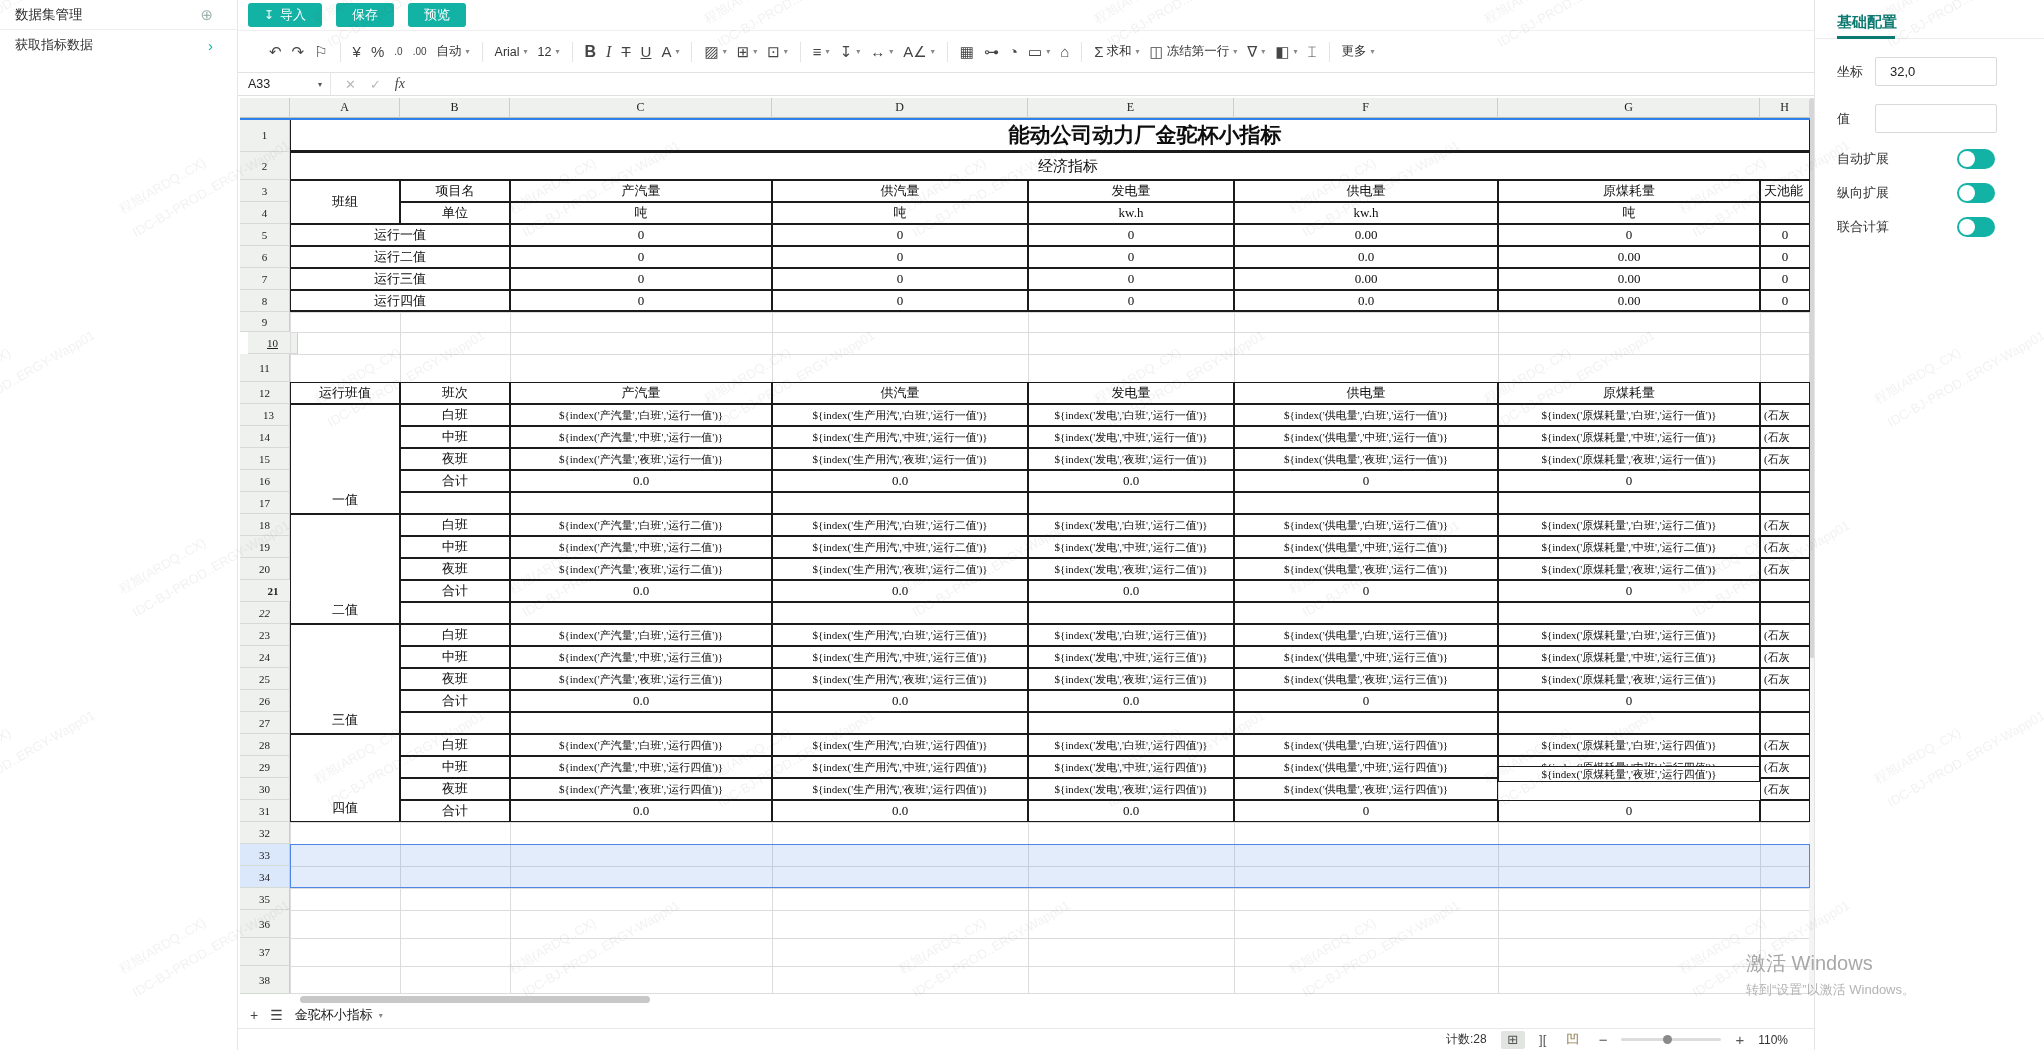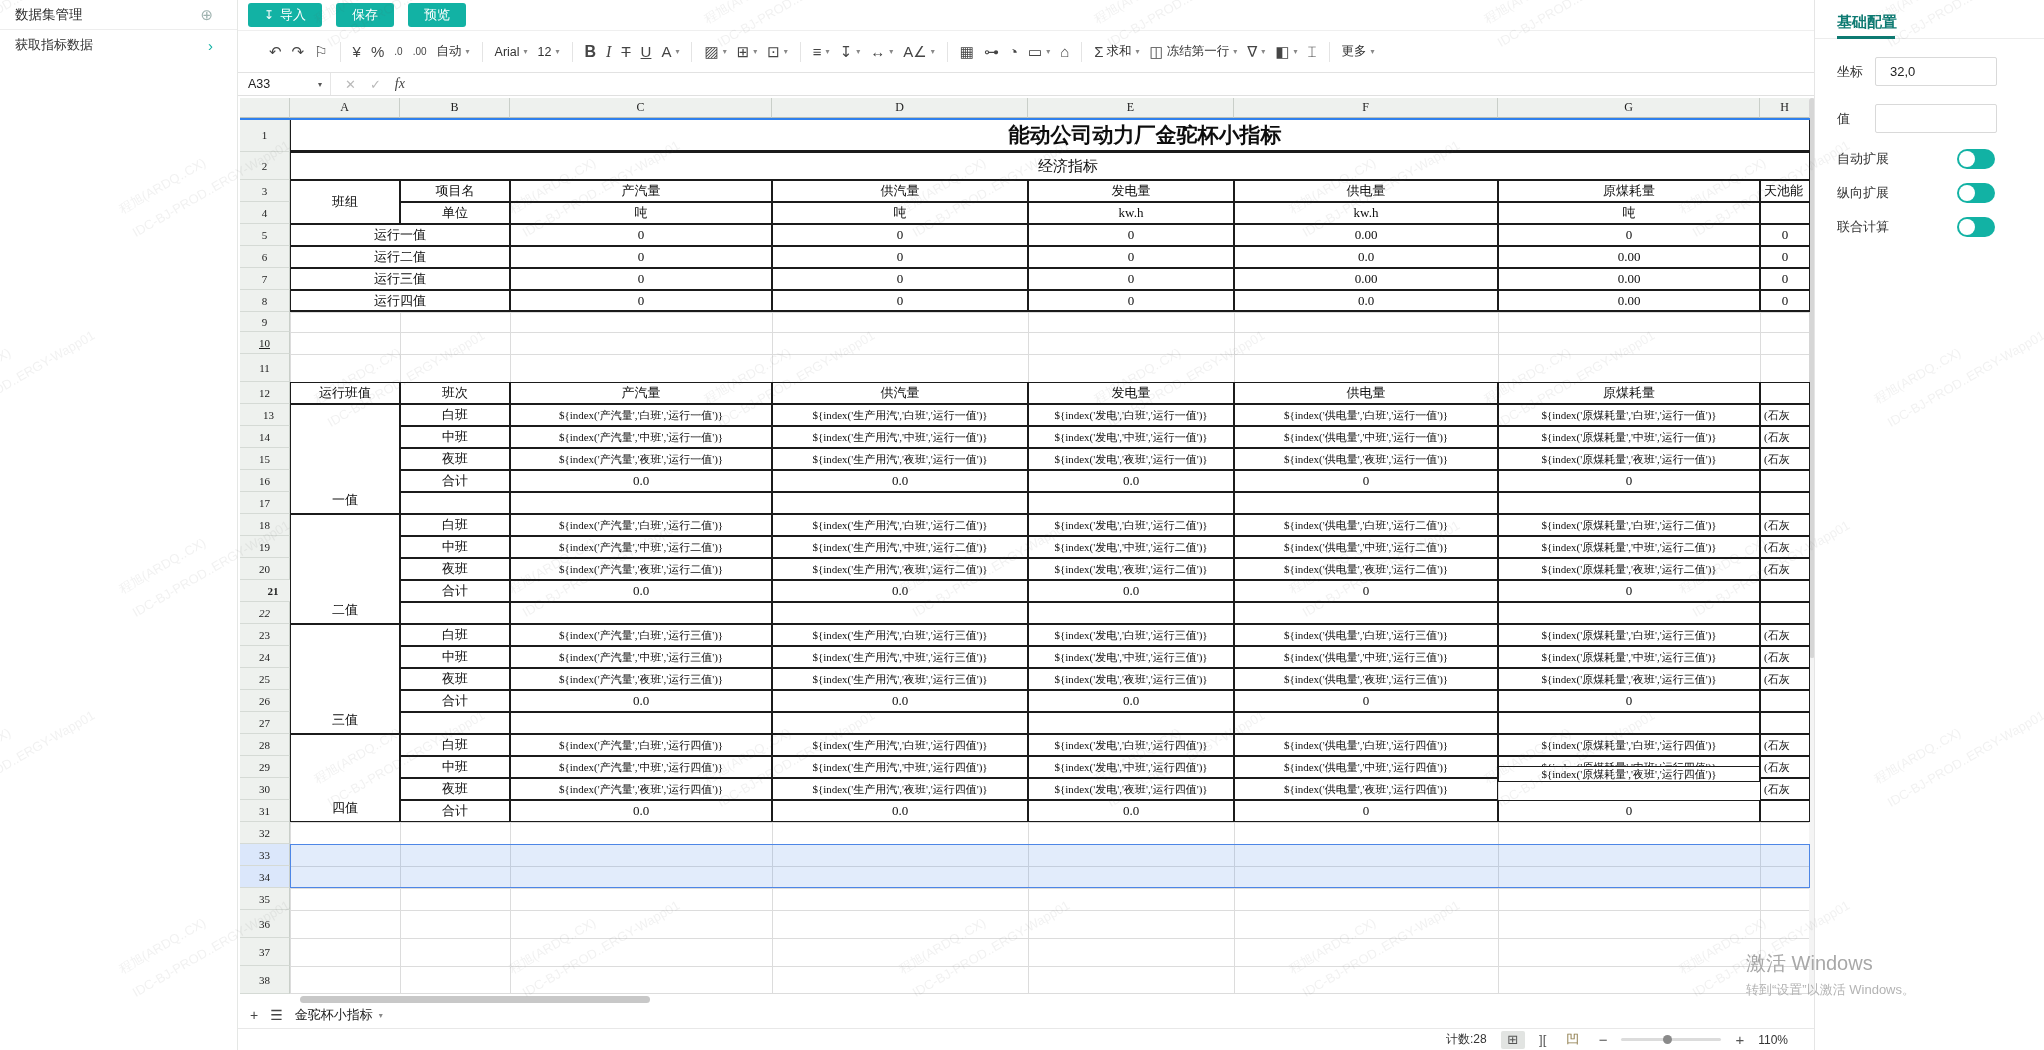--- a/index.html
+++ b/index.html
@@ -292,21 +292,21 @@
         <div class="shcol" style="left: 1520px; top: 0px; width: 50px; height: 20px; position: absolute;">H</div>
         <div class="shrow" style="left: 0px; top: 20px; width: 50px; height: 34px; position: absolute;">1</div>
         <div class="shrow" style="left: 0px; top: 54px; width: 50px; height: 28px; position: absolute;">2</div>
         <div class="shrow" style="left: 0px; top: 82px; width: 50px; height: 22px; position: absolute;">3</div>
         <div class="shrow" style="left: 0px; top: 104px; width: 50px; height: 22px; position: absolute;">4</div>
         <div class="shrow" style="left: 0px; top: 126px; width: 50px; height: 22px; position: absolute;">5</div>
         <div class="shrow" style="left: 0px; top: 148px; width: 50px; height: 22px; position: absolute;">6</div>
         <div class="shrow" style="left: 0px; top: 170px; width: 50px; height: 22px; position: absolute;">7</div>
         <div class="shrow" style="left: 0px; top: 192px; width: 50px; height: 22px; position: absolute;">8</div>
         <div class="shrow" style="left: 0px; top: 214px; width: 50px; height: 20px; position: absolute;">9</div>
-        <div class="shrow" style="left: 0px; top: 234px; width: 50px; height: 22px; position: absolute; text-decoration: underline;">10</div>
+        <div class="shrow" style="left: 8px; top: 234px; width: 50px; height: 22px; position: absolute; text-decoration: underline;">10</div>
         <div class="shrow" style="left: 0px; top: 256px; width: 50px; height: 28px; position: absolute;">11</div>
         <div class="shrow" style="left: 0px; top: 284px; width: 50px; height: 22px; position: absolute;">12</div>
         <div class="shrow" style="left: 0px; top: 306px; width: 50px; height: 22px; position: absolute; padding-left: 8px;">13</div>
         <div class="shrow" style="left: 0px; top: 328px; width: 50px; height: 22px; position: absolute;">14</div>
         <div class="shrow" style="left: 0px; top: 350px; width: 50px; height: 22px; position: absolute;">15</div>
         <div class="shrow" style="left: 0px; top: 372px; width: 50px; height: 22px; position: absolute; font-family: Liberation Serif, serif;">16</div>
         <div class="shrow" style="left: 0px; top: 394px; width: 50px; height: 22px; position: absolute;">17</div>
         <div class="shrow" style="left: 0px; top: 416px; width: 50px; height: 22px; position: absolute;">18</div>
         <div class="shrow" style="left: 0px; top: 438px; width: 50px; height: 22px; position: absolute;">19</div>
         <div class="shrow" style="left: 0px; top: 460px; width: 50px; height: 22px; position: absolute;">20</div>

